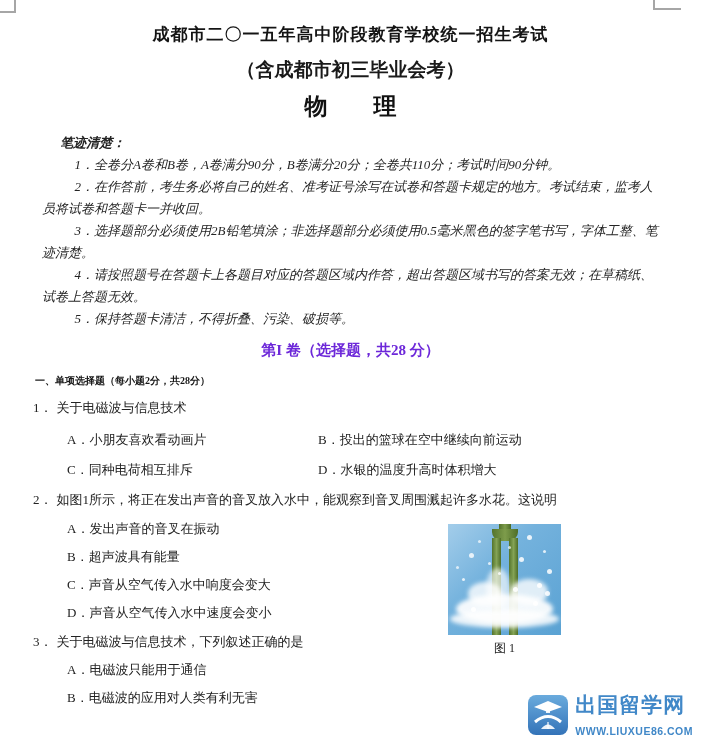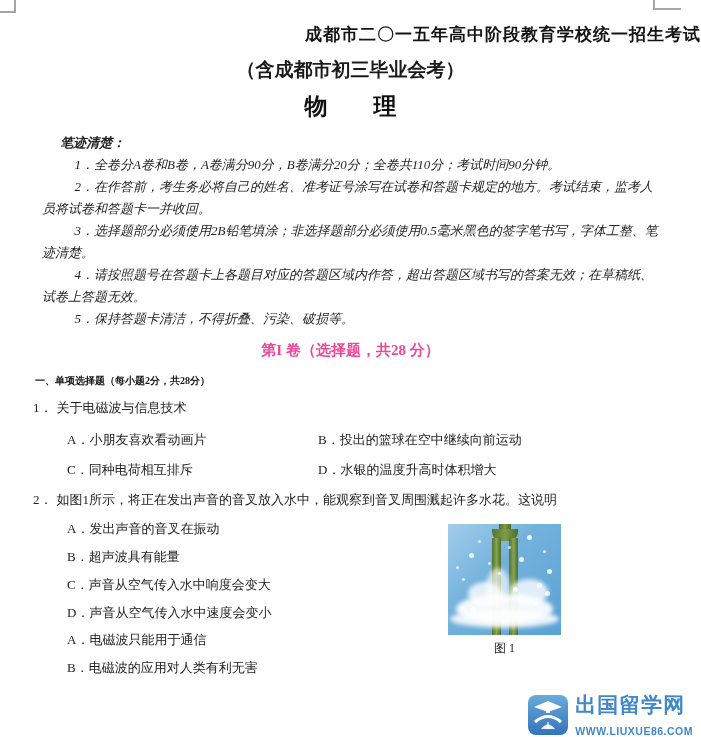--- a/index.html
+++ b/index.html
@@ -15,21 +15,21 @@
   
   .corner-tl {
     position:absolute; left:0; top:0; width:14px; height:11px;
     border-right:2px solid #a6a6a6; border-bottom:2px solid #a6a6a6;
   }
   .corner-tr {
     position:absolute; left:653px; top:0; width:26px; height:8px;
     border-left:2px solid #a6a6a6; border-bottom:2px solid #a6a6a6;
   }
   .title {
-    margin:23px 0 0 0; text-align:right;
+    margin:23px 0 0 0; text-align:center;
     font-family:"Liberation Sans", sans-serif;
     font-size:17px; font-weight:bold; letter-spacing:1px; color:#141414;
   }
   .subtitle {
     margin-top:11px; text-align:center;
     font-size:19px; font-weight:bold; color:#1a1a1a;
   }
   .subject {
     margin-top:8px; text-align:center;
     font-family:"Liberation Sans", sans-serif;
@@ -42,21 +42,21 @@
   }
   .notices p { margin:0; }
   .notices-heading { font-weight:bold; text-indent:1.4em; }
   .note { text-indent:2.5em; }
   .section-a {
     margin-top:8px; text-align:center;
     font-size:16px; font-weight:bold; color:#141414;
   }
   .section-i {
     margin-top:11px; text-align:center;
-    font-size:15px; font-weight:bold; color:#ec4899;
+    font-size:15px; font-weight:bold; color:#6d28d9;
   }
   .part-heading {
     margin:14px 0 0 35px;
     font-size:10px; font-weight:bold; color:#161616;
   }
   .question { font-size:13px; color:#222; }
   .q-stem { margin:10px 20px 0 33px; line-height:20px; }
   .q-stem .q-num { margin-right:4px; }
   .opt-grid {
     margin:12px 0 0 67px;
@@ -159,20 +159,21 @@
     <p class="q-stem"><span class="q-num">2．</span><span>如图1所示，将正在发出声音的音叉放入水中，能观察到音叉周围溅起许多水花。这说明</span></p>
     <div class="opt-list">
       <div class="opt-row">A．发出声音的音叉在振动</div>
       <div class="opt-row">B．超声波具有能量</div>
       <div class="opt-row">C．声音从空气传入水中响度会变大</div>
       <div class="opt-row">D．声音从空气传入水中速度会变小</div>
     </div>
   </div>
 
   <div class="question q3">
+    <p class="q-stem"><span class="q-num">3．</span><span>关于电磁波与信息技术，下列叙述正确的是</span></p>
     <div class="opt-list">
       <div class="opt-row">A．电磁波只能用于通信</div>
       <div class="opt-row">B．电磁波的应用对人类有利无害</div>
 
     </div>
   </div>
 
   <div class="figure">
     <div class="photo">
       <div class="fork-stem"></div>

